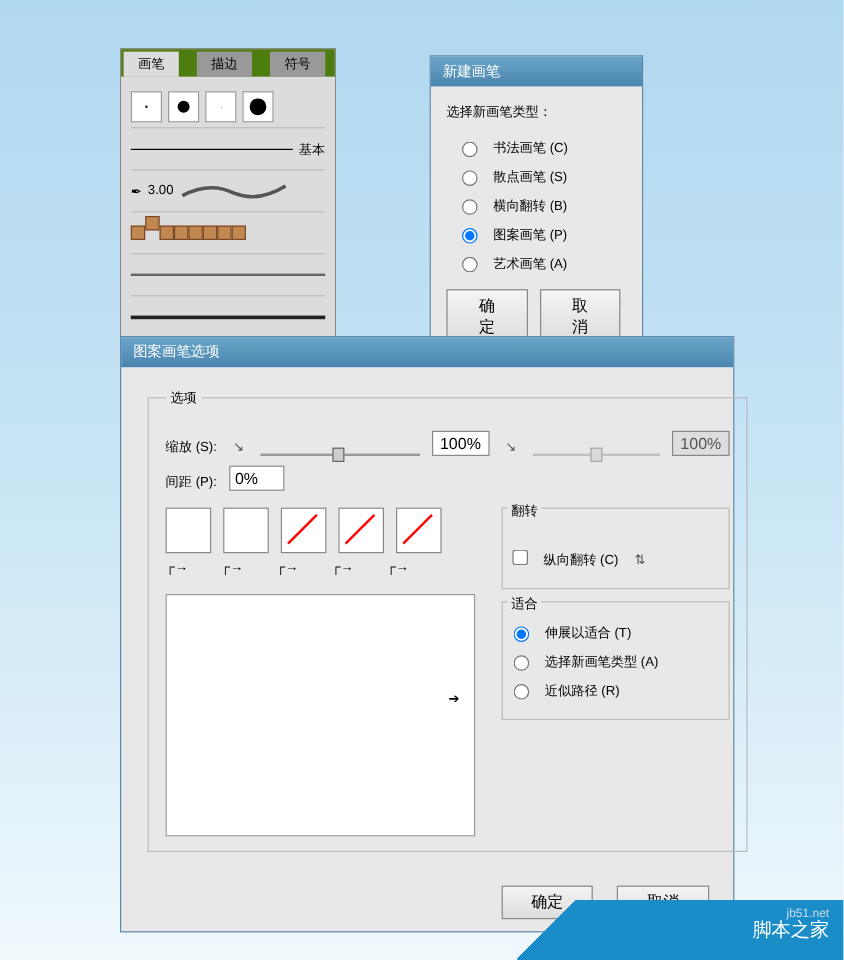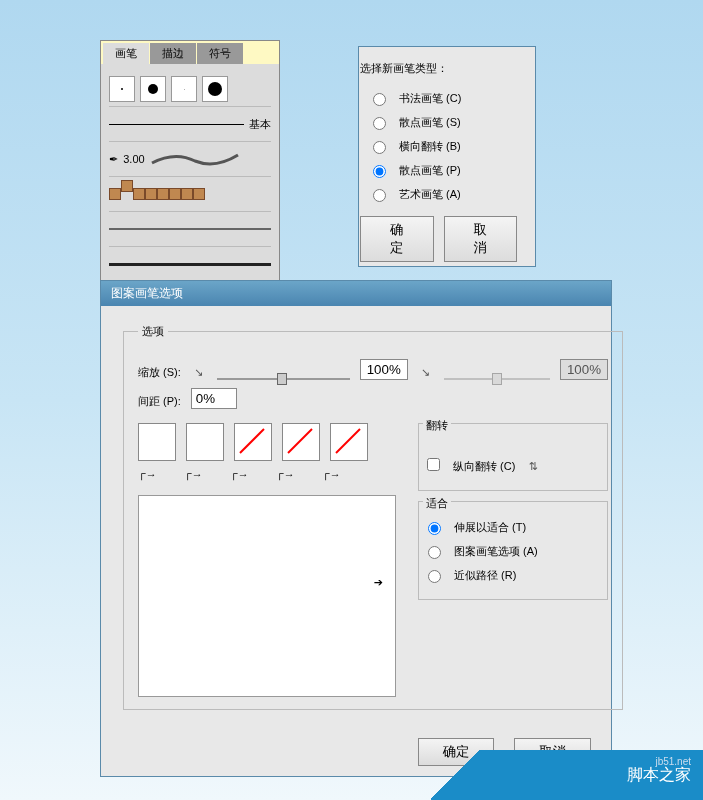--- a/index.html
+++ b/index.html
@@ -1,19 +1,19 @@
 <!DOCTYPE html>
 <html><head>
 <meta charset="utf-8">
 <style>
 body{margin:0;font:11px "Microsoft YaHei",sans-serif;background:linear-gradient(180deg,#b0d8f0 0%,#c8e5f5 50%,#f0f8fc 100%);width:703px;height:800px;position:relative}
 .panel{position:absolute;background:#dcdcdc;border:1px solid #888}
 .win{position:absolute;background:#e8e8e8;border:1px solid #5a8aaa}
 .titlebar{background:linear-gradient(#6ba5c8,#4a85b0);color:#fff;padding:4px 10px;font-size:12px}
-.tabs{display:flex;background:#fef9c3;padding:2px 0 0 2px;gap:1px}
+.tabs{display:flex;background:#4d7c0f;padding:2px 0 0 2px;gap:15px}
 .tab{background:#999;padding:3px 12px;font-size:11px;cursor:pointer}
 .tab.active{background:#dcdcdc}
 .brush-strip{padding:8px;background:#dcdcdc}
 .brush-row{display:flex;align-items:center;height:30px;border-bottom:1px solid #bbb;padding:2px 0;gap:5px}
 .dot{background:#fff;border:1px solid #999;width:24px;height:24px;display:flex;align-items:center;justify-content:center}
 .dot span{background:#000;border-radius:50%}
 .pfoot{background:#d0d0d0;border-top:1px solid #999;padding:4px 6px;display:flex;justify-content:space-between}
 .ibtn{width:16px;height:16px;display:inline-flex;align-items:center;justify-content:center;color:#555}
 .highlight{border:2px solid #00bfff}
 .opt-body{padding:18px 22px}
@@ -93,38 +93,39 @@
         <span style="flex:1;border-top:3px solid #222"></span>
       </div>
 </div>
 <div class="pfoot">
 <div><span class="ibtn">⏷</span><span class="ibtn">▣</span></div>
 <div><span class="ibtn">⊘</span><span class="ibtn">⊡</span><span class="ibtn highlight">⧉</span><span class="ibtn">🗑</span></div>
 </div>
 </div>
 
 <div class="win" style="left:358px;top:46px;width:176px">
-<div style="padding:14px 18px 4px 1px">
+<div class="titlebar">新建画笔</div>
+<div style="padding:14px 18px 4px 13px">
 <div>选择新画笔类型：</div>
 <div style="padding:6px 0 0 8px">
 <div class="row">
           <input type="radio" style="">
           <span>书法画笔 (C)</span>
         </div>
 <div class="row">
           <input type="radio" style="">
           <span>散点画笔 (S)</span>
         </div>
 <div class="row">
           <input type="radio" style="">
           <span>横向翻转 (B)</span>
         </div>
 <div class="row">
           <input type="radio" checked="" style="">
-          <span>散点画笔 (P)</span>
+          <span>图案画笔 (P)</span>
         </div>
 <div class="row">
           <input type="radio" style="">
           <span>艺术画笔 (A)</span>
         </div>
 </div>
 <div class="btns">
         <button class="btn">确定</button>
         <button class="btn">取消</button>
       </div>
@@ -194,21 +195,21 @@
               </div>
 </div>
 <div class="subgrp">
 <div class="sublegend">适合</div>
 <div class="row" style="margin-top:-6px">
                 <input type="radio" checked="" style="">
                 <span>伸展以适合 (T)</span>
               </div>
 <div class="row">
                 <input type="radio" style="">
-                <span>图案画笔选项 (A)</span>
+                <span>选择新画笔类型 (A)</span>
               </div>
 <div class="row">
                 <input type="radio" style="">
                 <span>近似路径 (R)</span>
               </div>
 </div>
 </div>
 </div>
 
 </fieldset>

